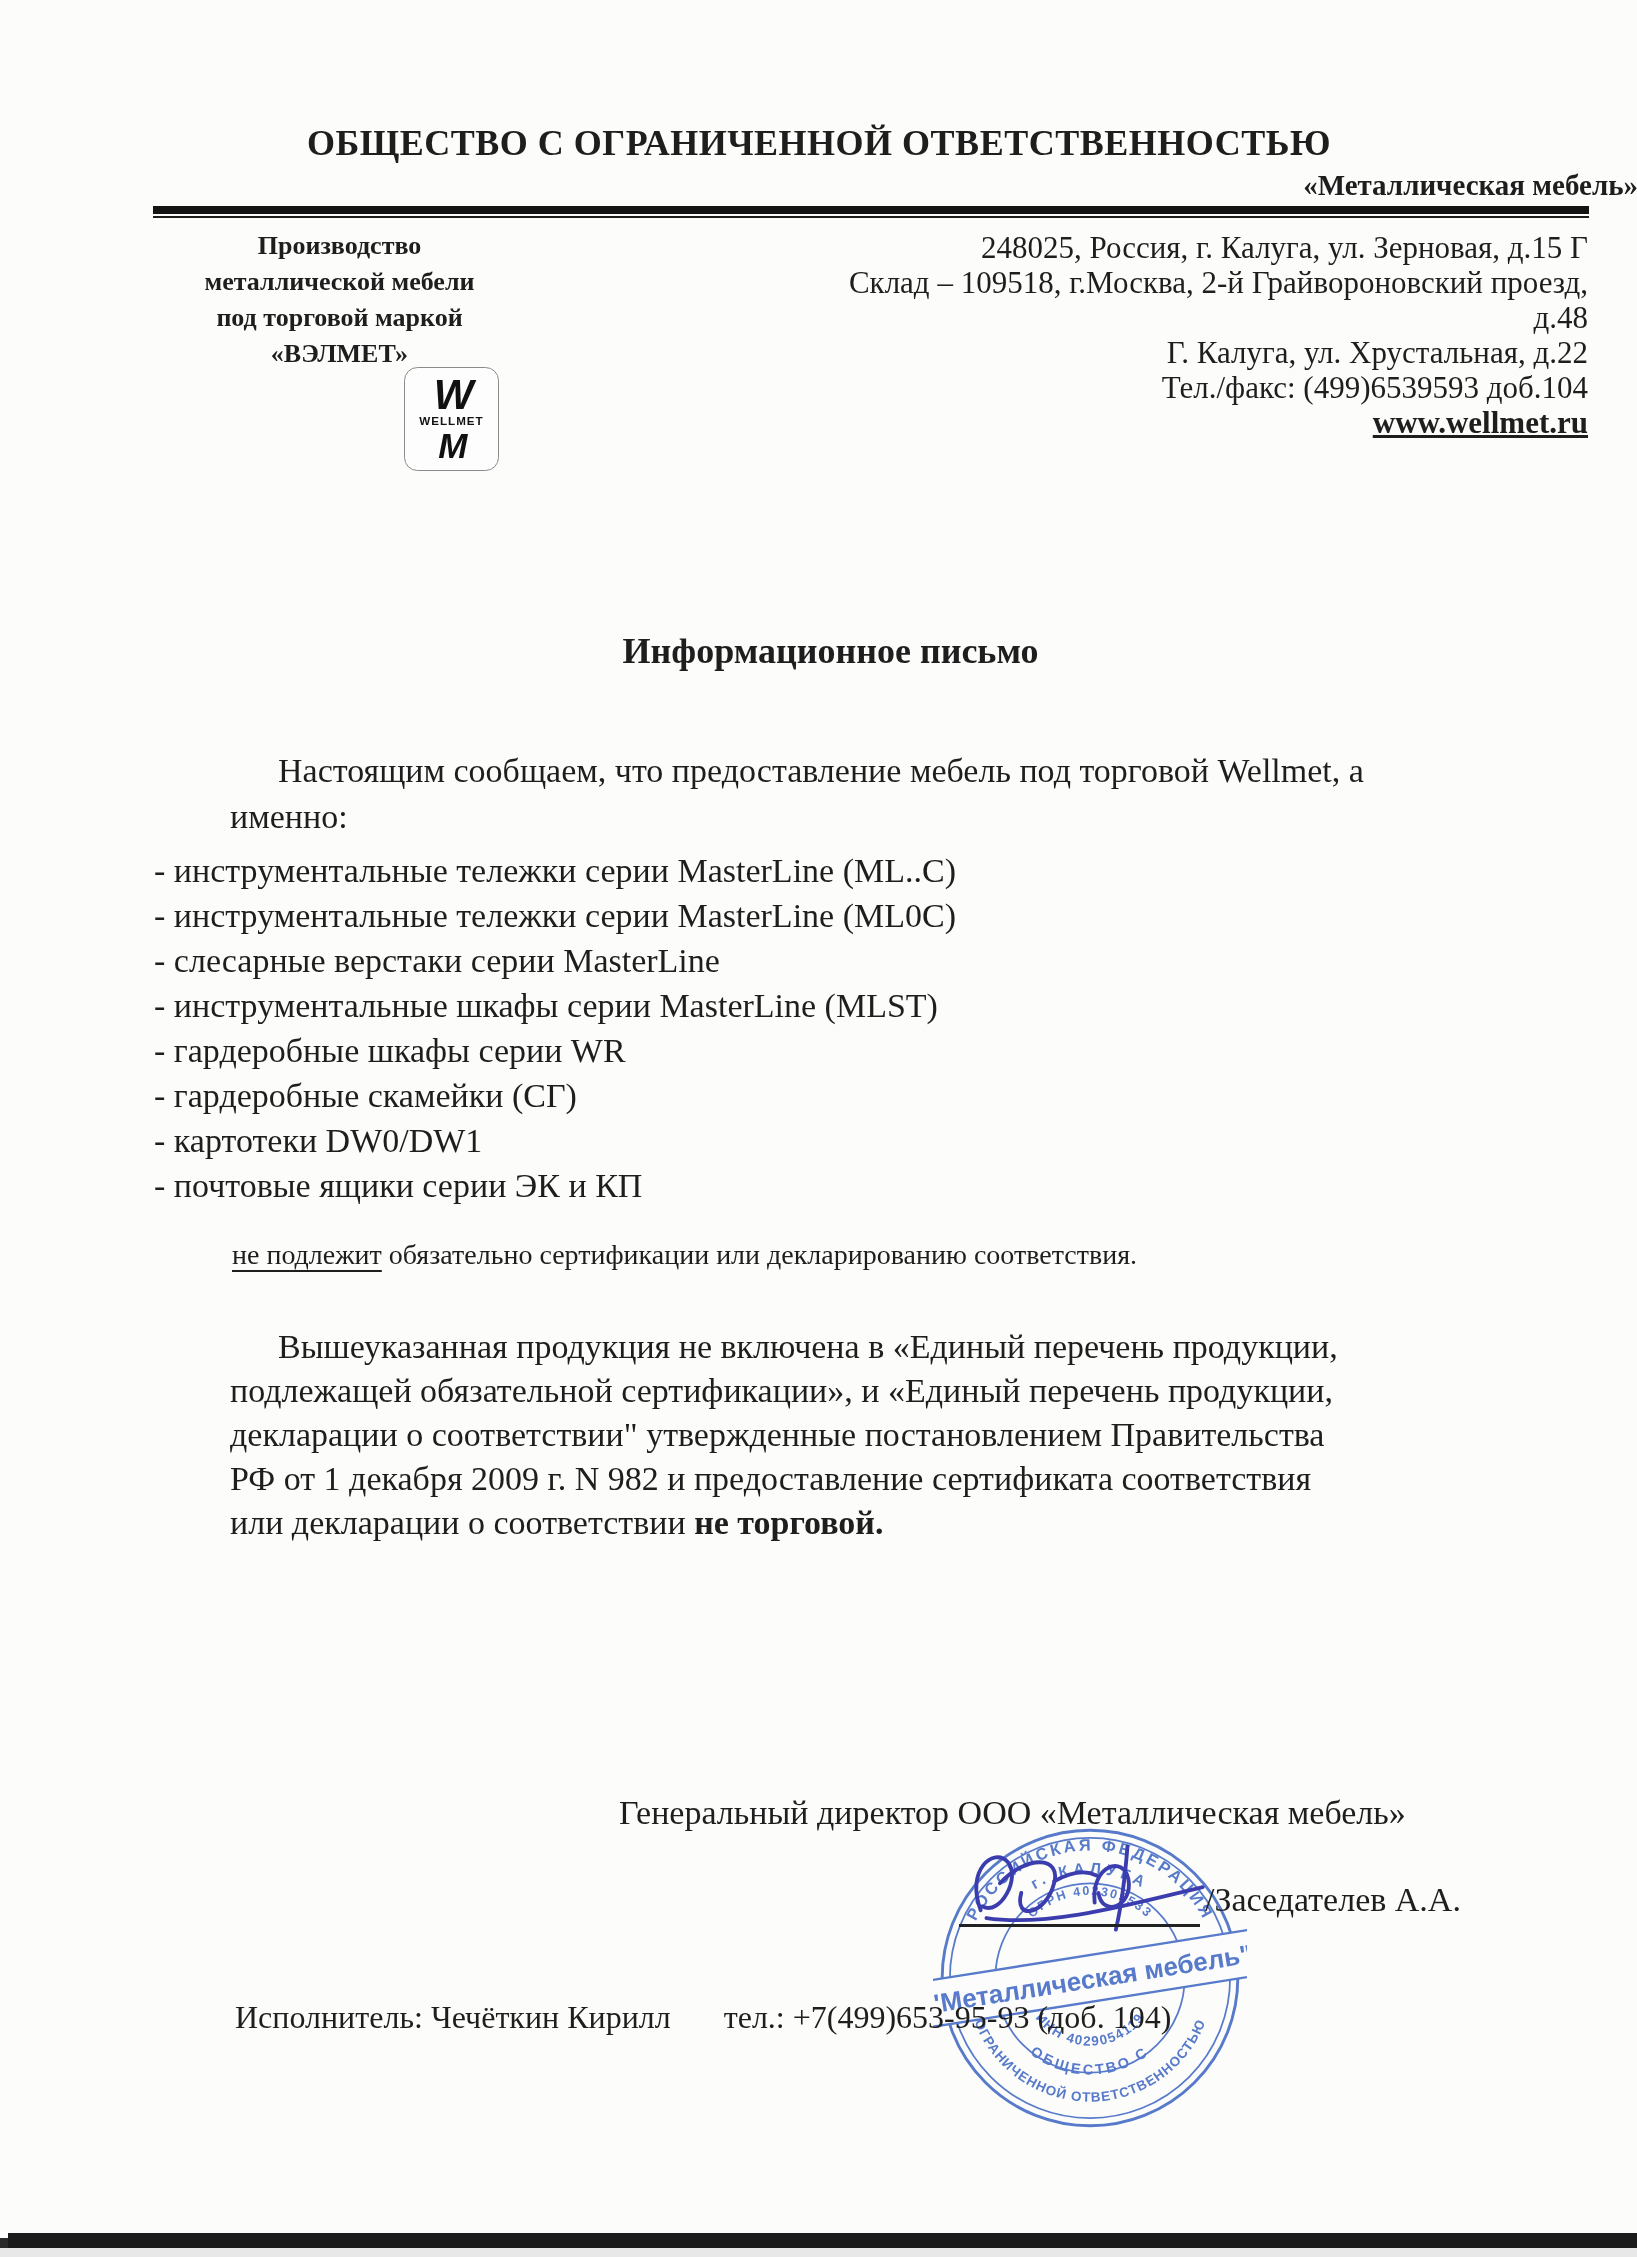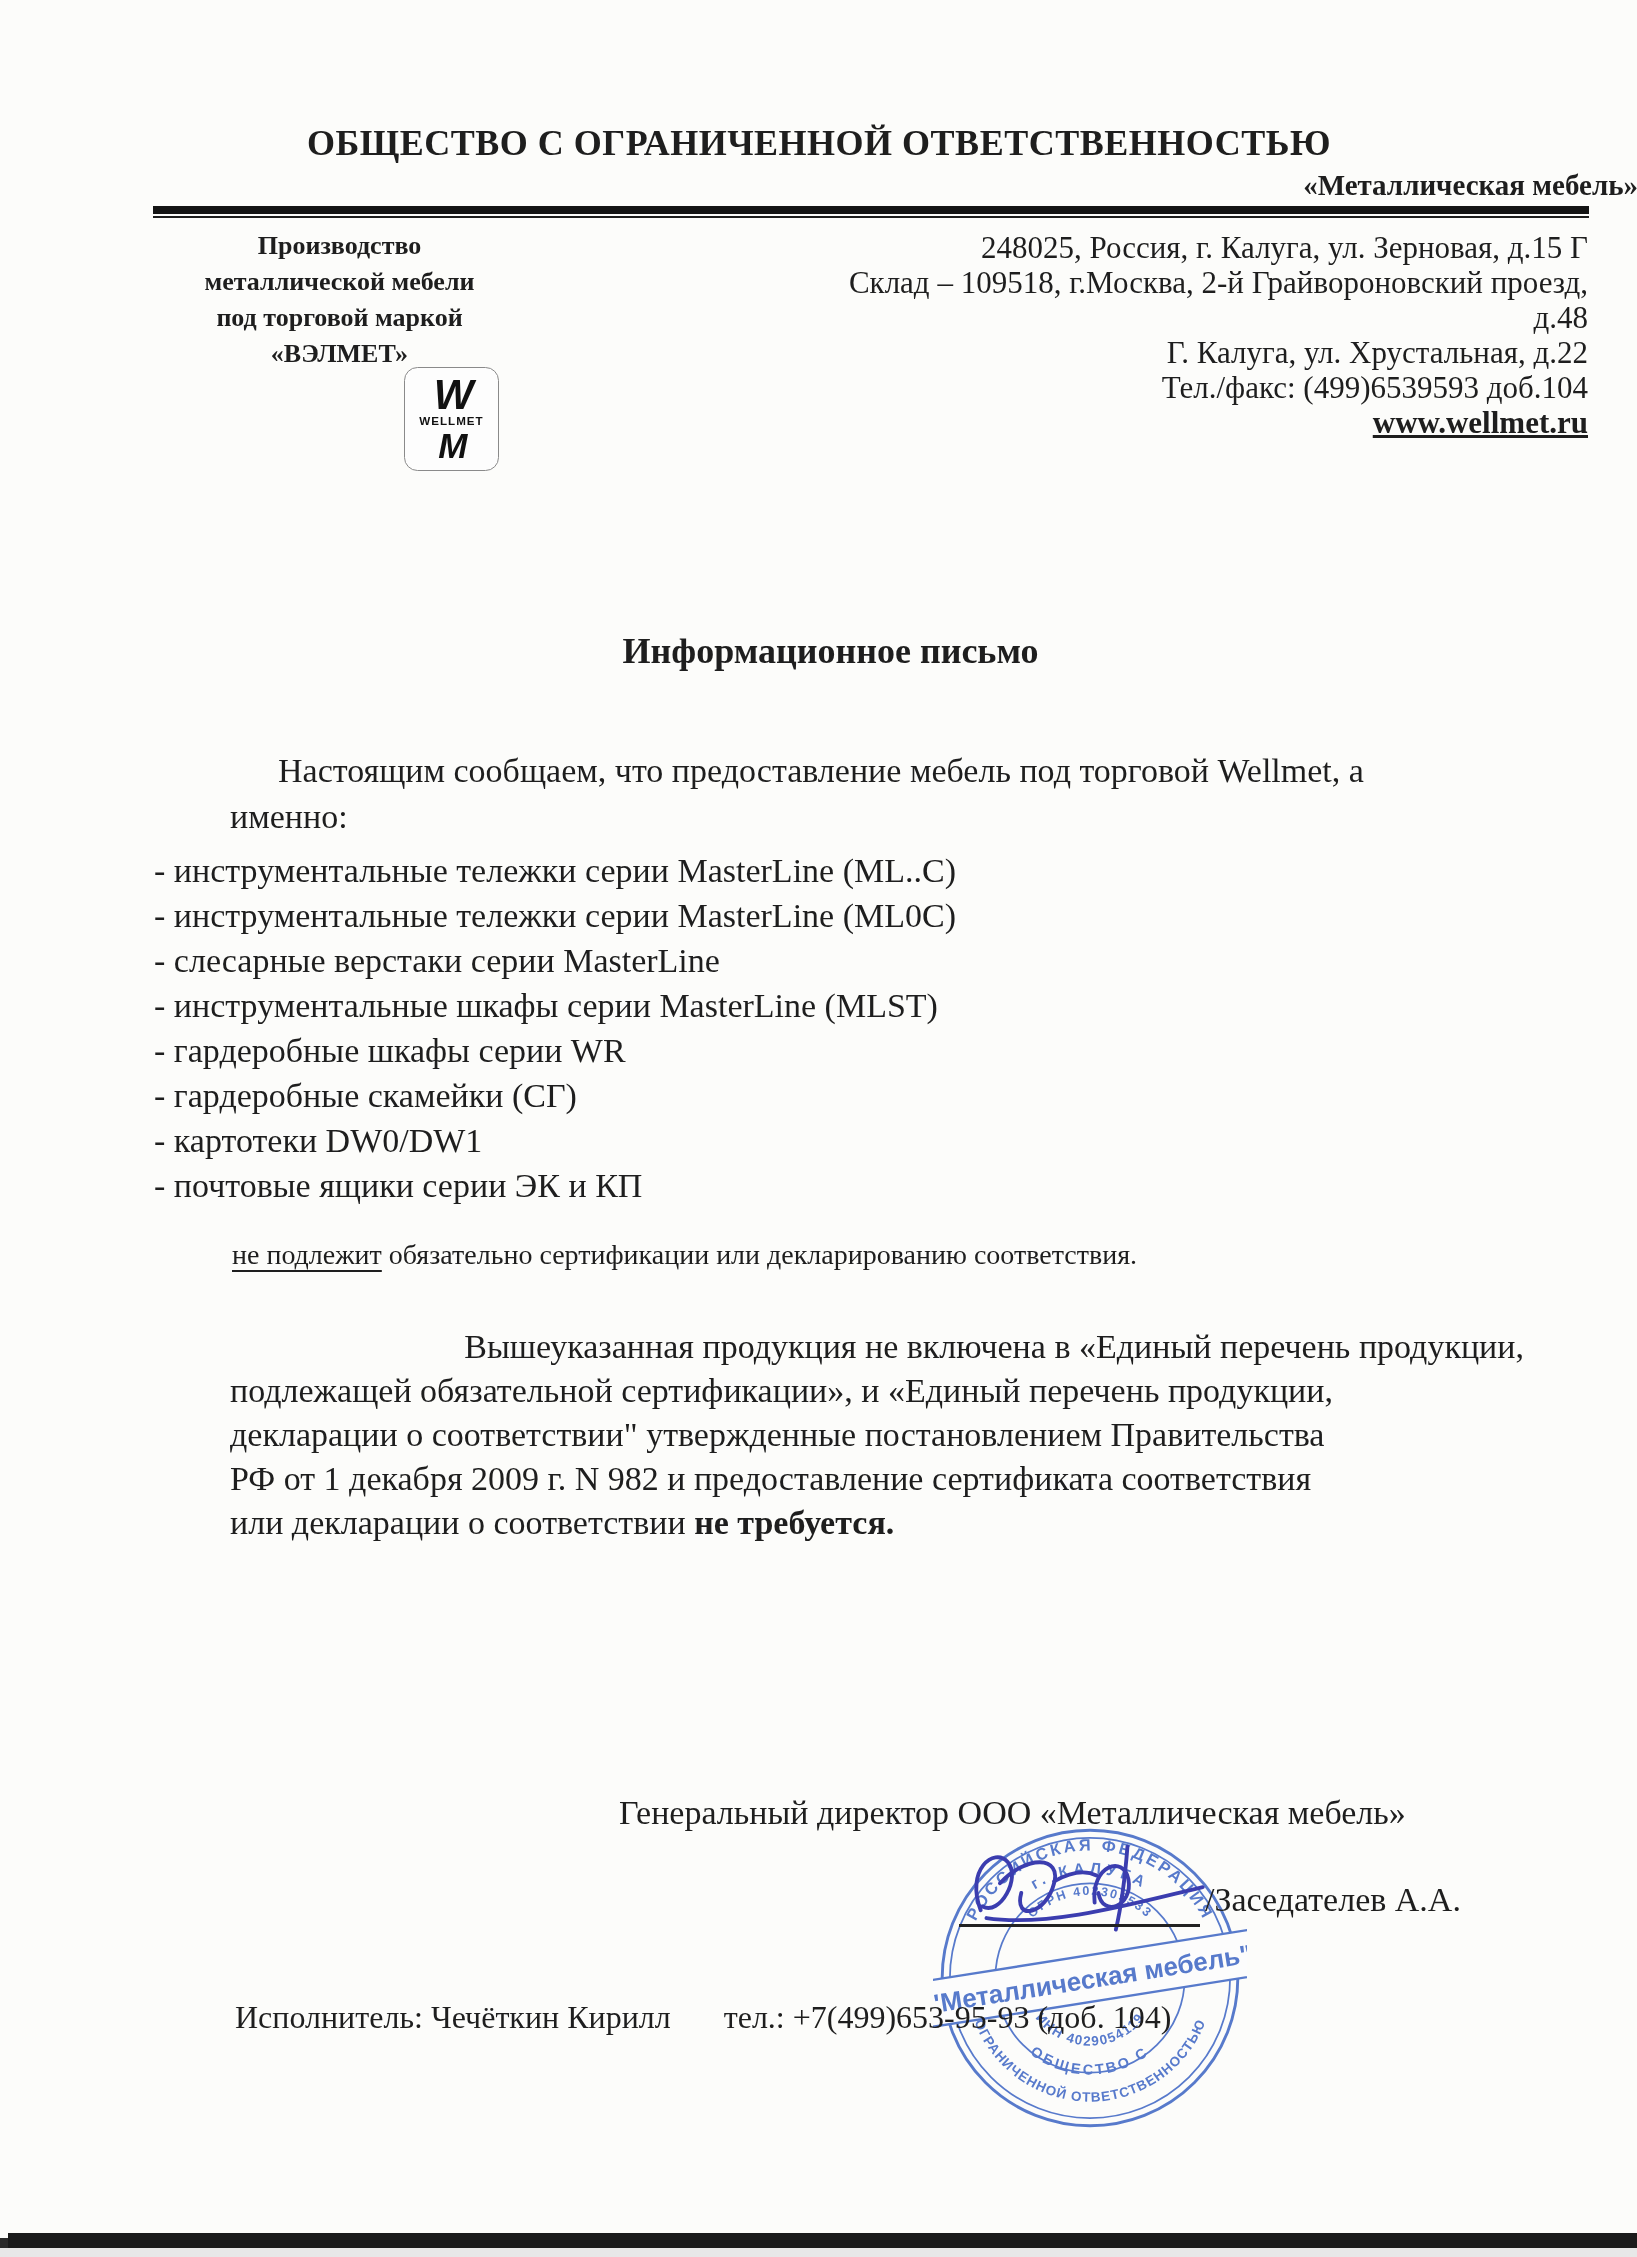--- a/index.html
+++ b/index.html
@@ -31,21 +31,21 @@
   
   .letter-title{position:absolute;top:630px;left:0;width:1661px;text-align:center;
     font-size:36px;font-weight:bold;}
   .intro{position:absolute;top:748px;left:230px;width:1274px;font-size:34px;line-height:46px;}
   .intro .l1{text-indent:48px;}
   .products{position:absolute;top:848px;left:154px;width:1352px;
     font-size:34px;line-height:45px;}
   .statement{position:absolute;top:1239px;left:232px;width:1313px;font-size:28px;}
   .statement .u{text-decoration:underline;text-underline-offset:5.8px;}
   .para2{position:absolute;top:1325px;left:230px;width:1294px;font-size:34px;line-height:44px;}
-  .para2 .l1{text-indent:48px;text-align:right;}
+  .para2 .l1{text-indent:48px;}
   .para2 .b{font-weight:bold;}
   
   .director{position:absolute;top:1794px;left:619px;font-size:34px;}
   .sig-underline{position:absolute;top:1924px;left:959px;width:241px;height:2.9px;background:#222;}
   .sig-name{position:absolute;top:1881px;left:1205px;font-size:34px;}
   .executor{position:absolute;top:1999px;left:235px;font-size:32px;}
   .executor .phone{margin-left:53px;}
   .stamp{position:absolute;top:1821px;left:933px;width:314px;height:314px;opacity:.92;}
   .autograph{position:absolute;top:1833px;left:944px;width:280px;height:116px;}
   .bottom-band{position:absolute;left:7.7px;right:0;bottom:0;height:15.4px;background:#1b1b1b;}
@@ -105,21 +105,21 @@
 
   <div class="statement">
     <span class="u">не подлежит</span><span> обязательно сертификации или декларированию соответствия.</span>
   </div>
 
   <div class="para2">
     <div class="l1">Вышеуказанная продукция не включена в «Единый перечень продукции,</div>
     <div>подлежащей обязательной сертификации», и «Единый перечень продукции,</div>
     <div>декларации о соответствии" утвержденные постановлением Правительства</div>
     <div>РФ от 1 декабря 2009 г. N 982 и предоставление сертификата соответствия</div>
-    <div><span>или декларации о соответствии </span><span class="b">не требуется.</span></div>
+    <div><span>или декларации о соответствии </span><span class="b">не торговой.</span></div>
   </div>
 
   <div class="director">Генеральный директор ООО «Металлическая мебель»</div>
 
   <svg class="stamp" viewBox="0 0 325 325">
     <defs>
       <path id="arcTopOuter" d="M 30.5,162.5 A 132,132 0 0 1 294.5,162.5"></path>
       <path id="arcTopInner" d="M 54.5,162.5 A 108,108 0 0 1 270.5,162.5"></path>
       <path id="arcOgrn" d="M 76.5,162.5 A 86,86 0 0 1 248.5,162.5"></path>
       <path id="arcBotInner" d="M 92.5,162.5 A 70,70 0 0 0 232.5,162.5"></path>

